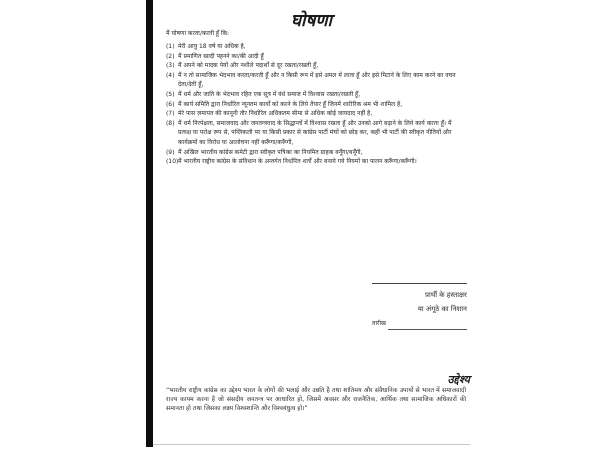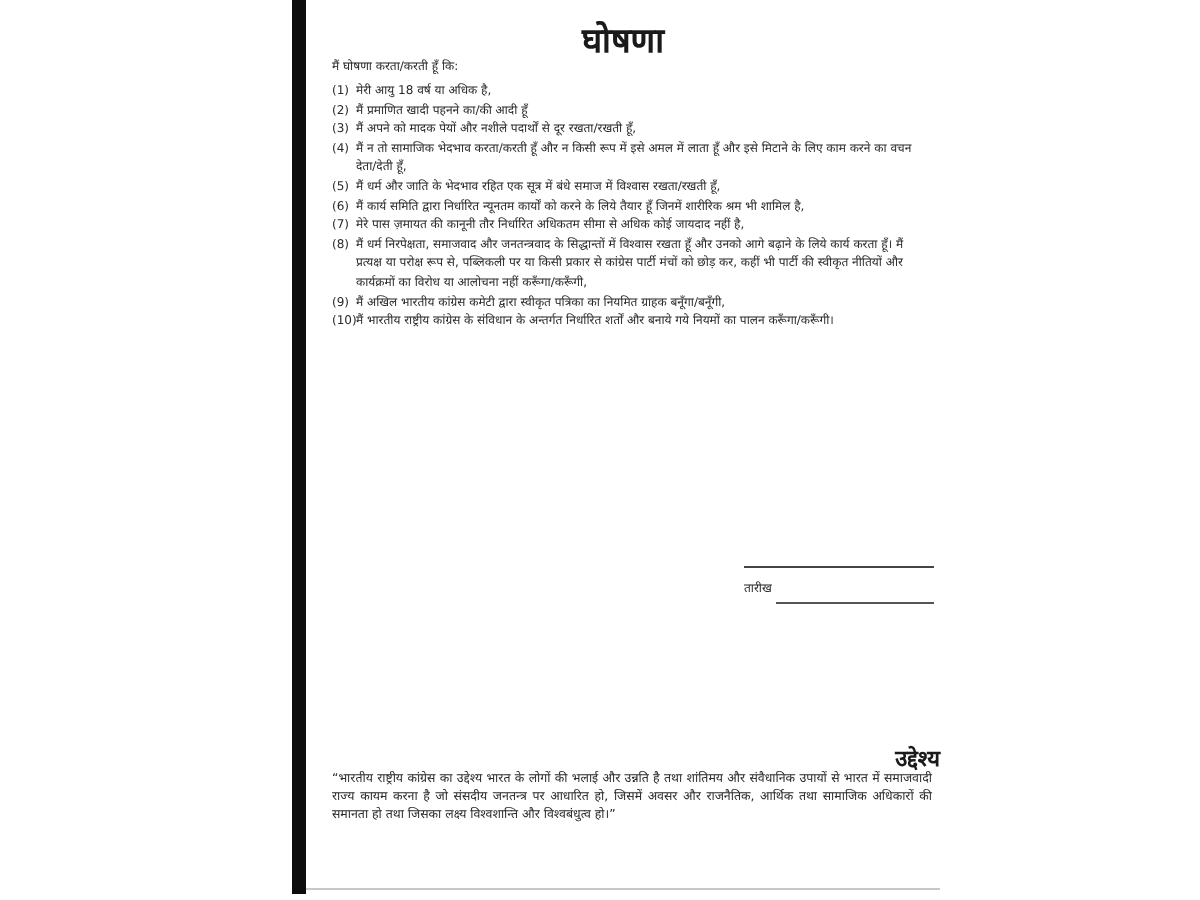--- a/index.html
+++ b/index.html
@@ -1,21 +1,21 @@
 <!DOCTYPE html>
 <html><head>
 <meta charset="utf-8">
 <style>
   html, body { margin:0; padding:0; }
   body { width:600px; height:450px; background:#ffffff; position:relative; overflow:hidden;
          font-family: "DejaVu Sans", sans-serif; color:#2a2a2a; }
   .page { position:absolute; left:146px; top:0; width:326px; height:444px; background:#fff; }
   .left-bar { position:absolute; left:146px; top:0; width:7px; height:447px; background:#0d0d0d; }
   .bottom-line { position:absolute; left:153px; top:444px; width:317px; height:1px; background:#c8c8c8; }
-  .title { position:absolute; left:153px; width:317px; text-align:center; font-weight:bold; color:#1a1a1a; }
+  .title { position:absolute; left:153px; width:317px; text-align:center; font-weight:bold; color:#1a1a1a;font-style:italic; }
   .t1 { top:8px; font-size:17px; }
   .intro { position:absolute; left:166px; top:29px; font-size:6px; }
   .items { position:absolute; left:166px; top:41px; width:300px; font-size:6px; line-height:9.6px; }
   .item { display:flex; }
   .num { width:12px; flex:0 0 12px; }
   .txt { flex:1; }
   .sig { position:absolute; left:372px; top:283px; width:95px; font-size:7px; line-height:14px; }
   .sig-line { border-top:1px solid #444; height:0; margin-bottom:4px; }
   .sig .r { text-align:right; }
   .date-row { display:flex; align-items:flex-end; font-size:6px; }
@@ -71,20 +71,22 @@
       <span class="txt">मैं अखिल भारतीय कांग्रेस कमेटी द्वारा स्वीकृत पत्रिका का नियमित ग्राहक बनूँगा/बनूँगी,</span>
     </div>
   <div class="item">
       <span class="num">(10)</span>
       <span class="txt">मैं भारतीय राष्ट्रीय कांग्रेस के संविधान के अन्तर्गत निर्धारित शर्तों और बनाये गये नियमों का पालन करूँगा/करूँगी।</span>
     </div>
 </div>
 
 <div class="sig">
   <div class="sig-line"></div>
+  <div class="r">प्रार्थी के हस्ताक्षर</div>
+  <div class="r">या अंगूठे का निशान</div>
   <div class="date-row">
     <span>तारीख</span>
     <span class="date-line"></span>
   </div>
 </div>
 
 <div class="title t2">उद्देश्य</div>
 <div class="purpose">“भारतीय राष्ट्रीय कांग्रेस का उद्देश्य भारत के लोगों की भलाई और उन्नति है तथा शांतिमय और संवैधानिक उपायों से भारत में समाजवादी राज्य कायम करना है जो संसदीय जनतन्त्र पर आधारित हो, जिसमें अवसर और राजनैतिक, आर्थिक तथा सामाजिक अधिकारों की समानता हो तथा जिसका लक्ष्य विश्वशान्ति और विश्वबंधुत्व हो।”</div>
 
 </body></html>

